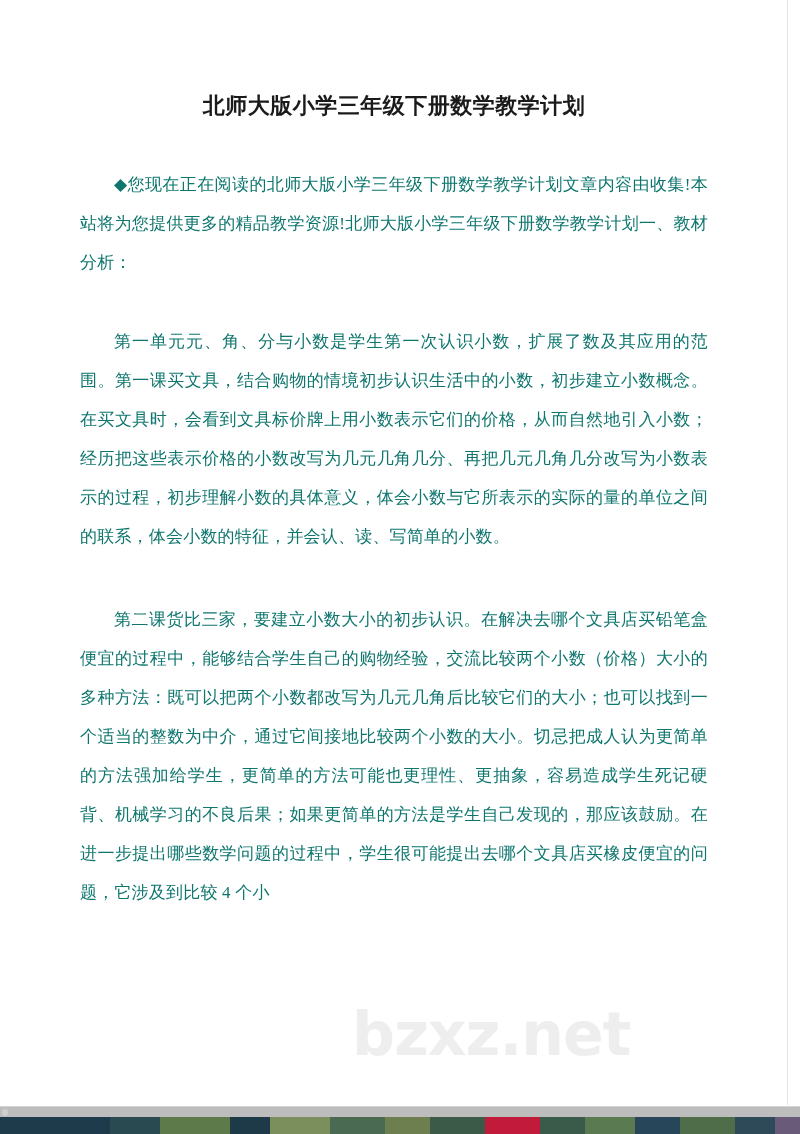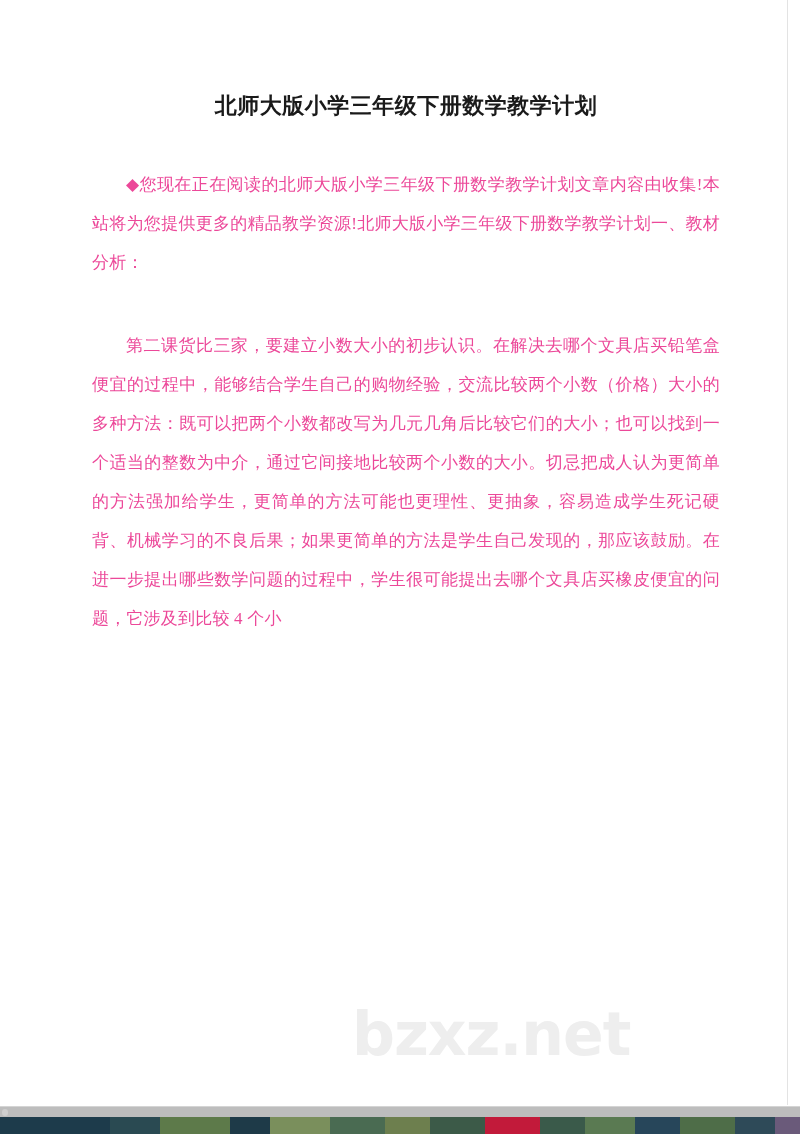--- a/index.html
+++ b/index.html
@@ -23,21 +23,21 @@
     position: absolute;
     top: 0;
     right: 12px;
     width: 1px;
     height: 1105px;
     background: #e3e3e3;
   }
 
   .doc-body {
     position: absolute;
-    left: 12px;
+    left: 0;
     top: 0;
     width: 788px;
     padding: 0 80px;
     box-sizing: border-box;
   }
 
   .doc-title {
     margin: 0;
     padding-top: 92px;
     text-align: center;
@@ -46,21 +46,21 @@
     letter-spacing: 0.5px;
     color: #1a1a1a;
     font-family: "Liberation Sans", "DejaVu Sans", sans-serif;
     line-height: 1.3;
   }
 
   .para {
     margin: 0;
     font-size: 17px;
     line-height: 39px;
-    color: #ec4899;
+    color: #0f766e;
     text-align: justify;
     text-justify: inter-ideograph;
     letter-spacing: 0.2px;
   }
 
   .para-indent {
     text-indent: 2em;
   }
 
   .p-intro {
@@ -141,20 +141,21 @@
 
   <div class="page-edge-right"></div>
 
   <div class="doc-body">
 
     <h1 class="doc-title">北师大版小学三年级下册数学教学计划</h1>
 
     <p class="para para-indent p-intro">◆您现在正在阅读的北师大版小学三年级下册数学教学计划文章内容由收集!本站将为您提供更多的精品教学资源!北师大版小学三年级下册数学教学计划一、教材分析：</p>
 
 
+    <p class="para para-indent p-unit1">第一单元元、角、分与小数是学生第一次认识小数，扩展了数及其应用的范围。第一课买文具，结合购物的情境初步认识生活中的小数，初步建立小数概念。在买文具时，会看到文具标价牌上用小数表示它们的价格，从而自然地引入小数；经历把这些表示价格的小数改写为几元几角几分、再把几元几角几分改写为小数表示的过程，初步理解小数的具体意义，体会小数与它所表示的实际的量的单位之间的联系，体会小数的特征，并会认、读、写简单的小数。</p>
 
     <p class="para para-indent p-unit2">第二课货比三家，要建立小数大小的初步认识。在解决去哪个文具店买铅笔盒便宜的过程中，能够结合学生自己的购物经验，交流比较两个小数（价格）大小的多种方法：既可以把两个小数都改写为几元几角后比较它们的大小；也可以找到一个适当的整数为中介，通过它间接地比较两个小数的大小。切忌把成人认为更简单的方法强加给学生，更简单的方法可能也更理性、更抽象，容易造成学生死记硬背、机械学习的不良后果；如果更简单的方法是学生自己发现的，那应该鼓励。在进一步提出哪些数学问题的过程中，学生很可能提出去哪个文具店买橡皮便宜的问题，它涉及到比较 4 个小</p>
 
   </div>
 
   <div class="watermark">bzxz.net</div>
 
   <div class="hscrollbar">
     <div class="hscroll-thumb"></div>
   </div>

